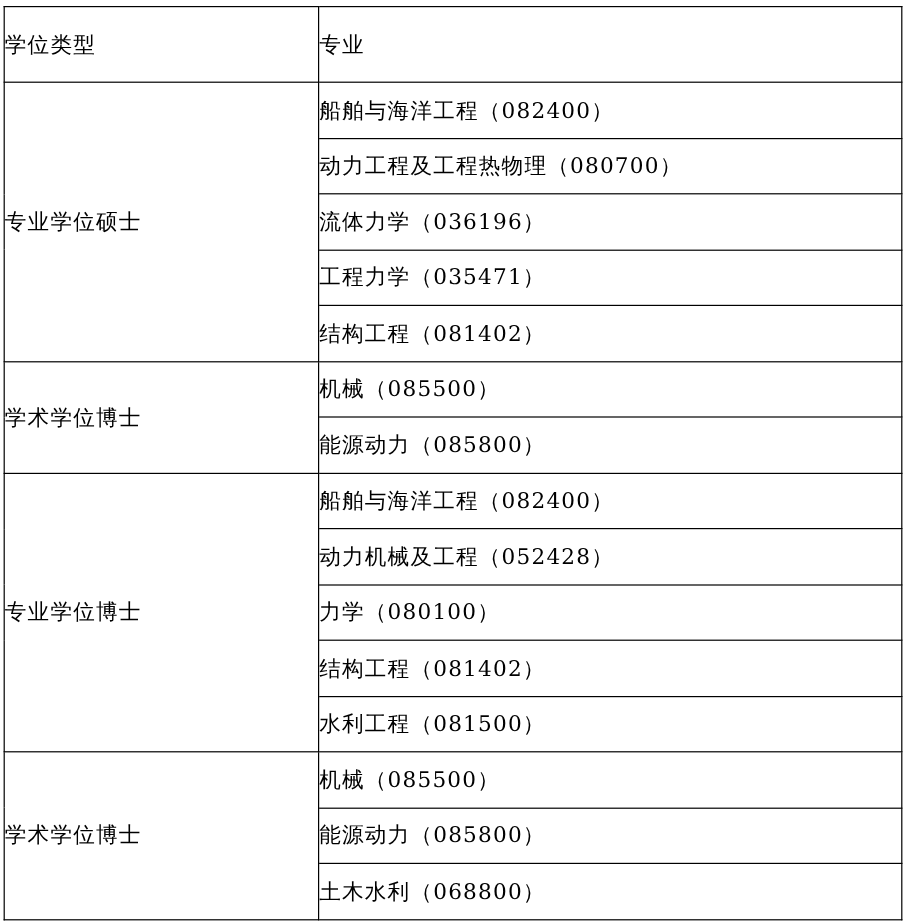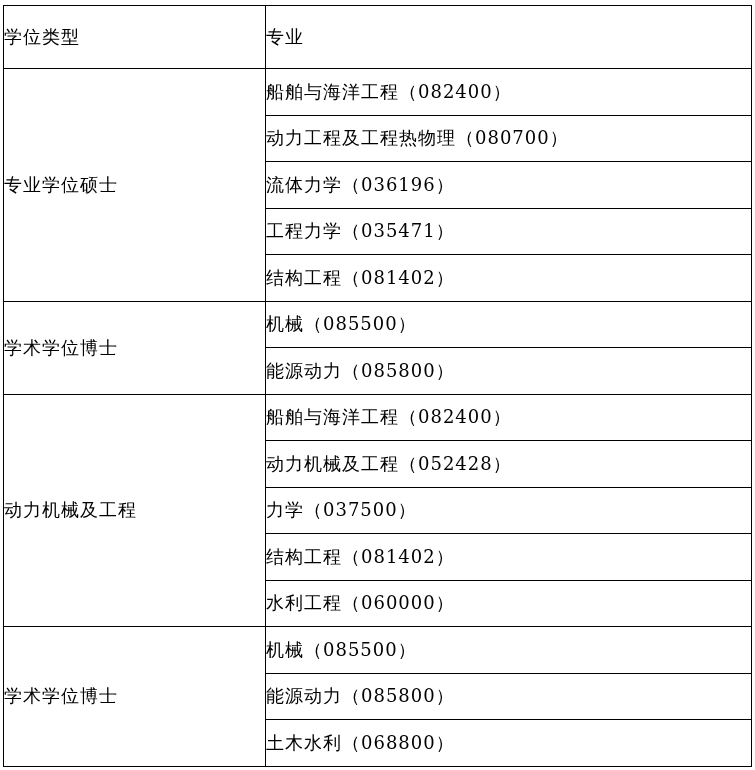--- a/index.html
+++ b/index.html
@@ -83,34 +83,34 @@
 
       <tr>
         <td class="type-cell" rowspan="2">学术学位博士</td>
         <td class="major-cell">机械（085500）</td>
       </tr>
       <tr>
         <td class="major-cell">能源动力（085800）</td>
       </tr>
 
       <tr>
-        <td class="type-cell" rowspan="5">动力机械及工程</td>
+        <td class="type-cell" rowspan="5">专业学位博士</td>
         <td class="major-cell">船舶与海洋工程（082400）</td>
       </tr>
       <tr>
         <td class="major-cell">动力机械及工程（052428）</td>
       </tr>
       <tr>
-        <td class="major-cell">力学（037500）</td>
+        <td class="major-cell">力学（080100）</td>
       </tr>
       <tr>
         <td class="major-cell">结构工程（081402）</td>
       </tr>
       <tr>
-        <td class="major-cell">水利工程（060000）</td>
+        <td class="major-cell">水利工程（081500）</td>
       </tr>
 
       <tr>
         <td class="type-cell" rowspan="3">学术学位博士</td>
         <td class="major-cell">机械（085500）</td>
       </tr>
       <tr>
         <td class="major-cell">能源动力（085800）</td>
       </tr>
       <tr>

